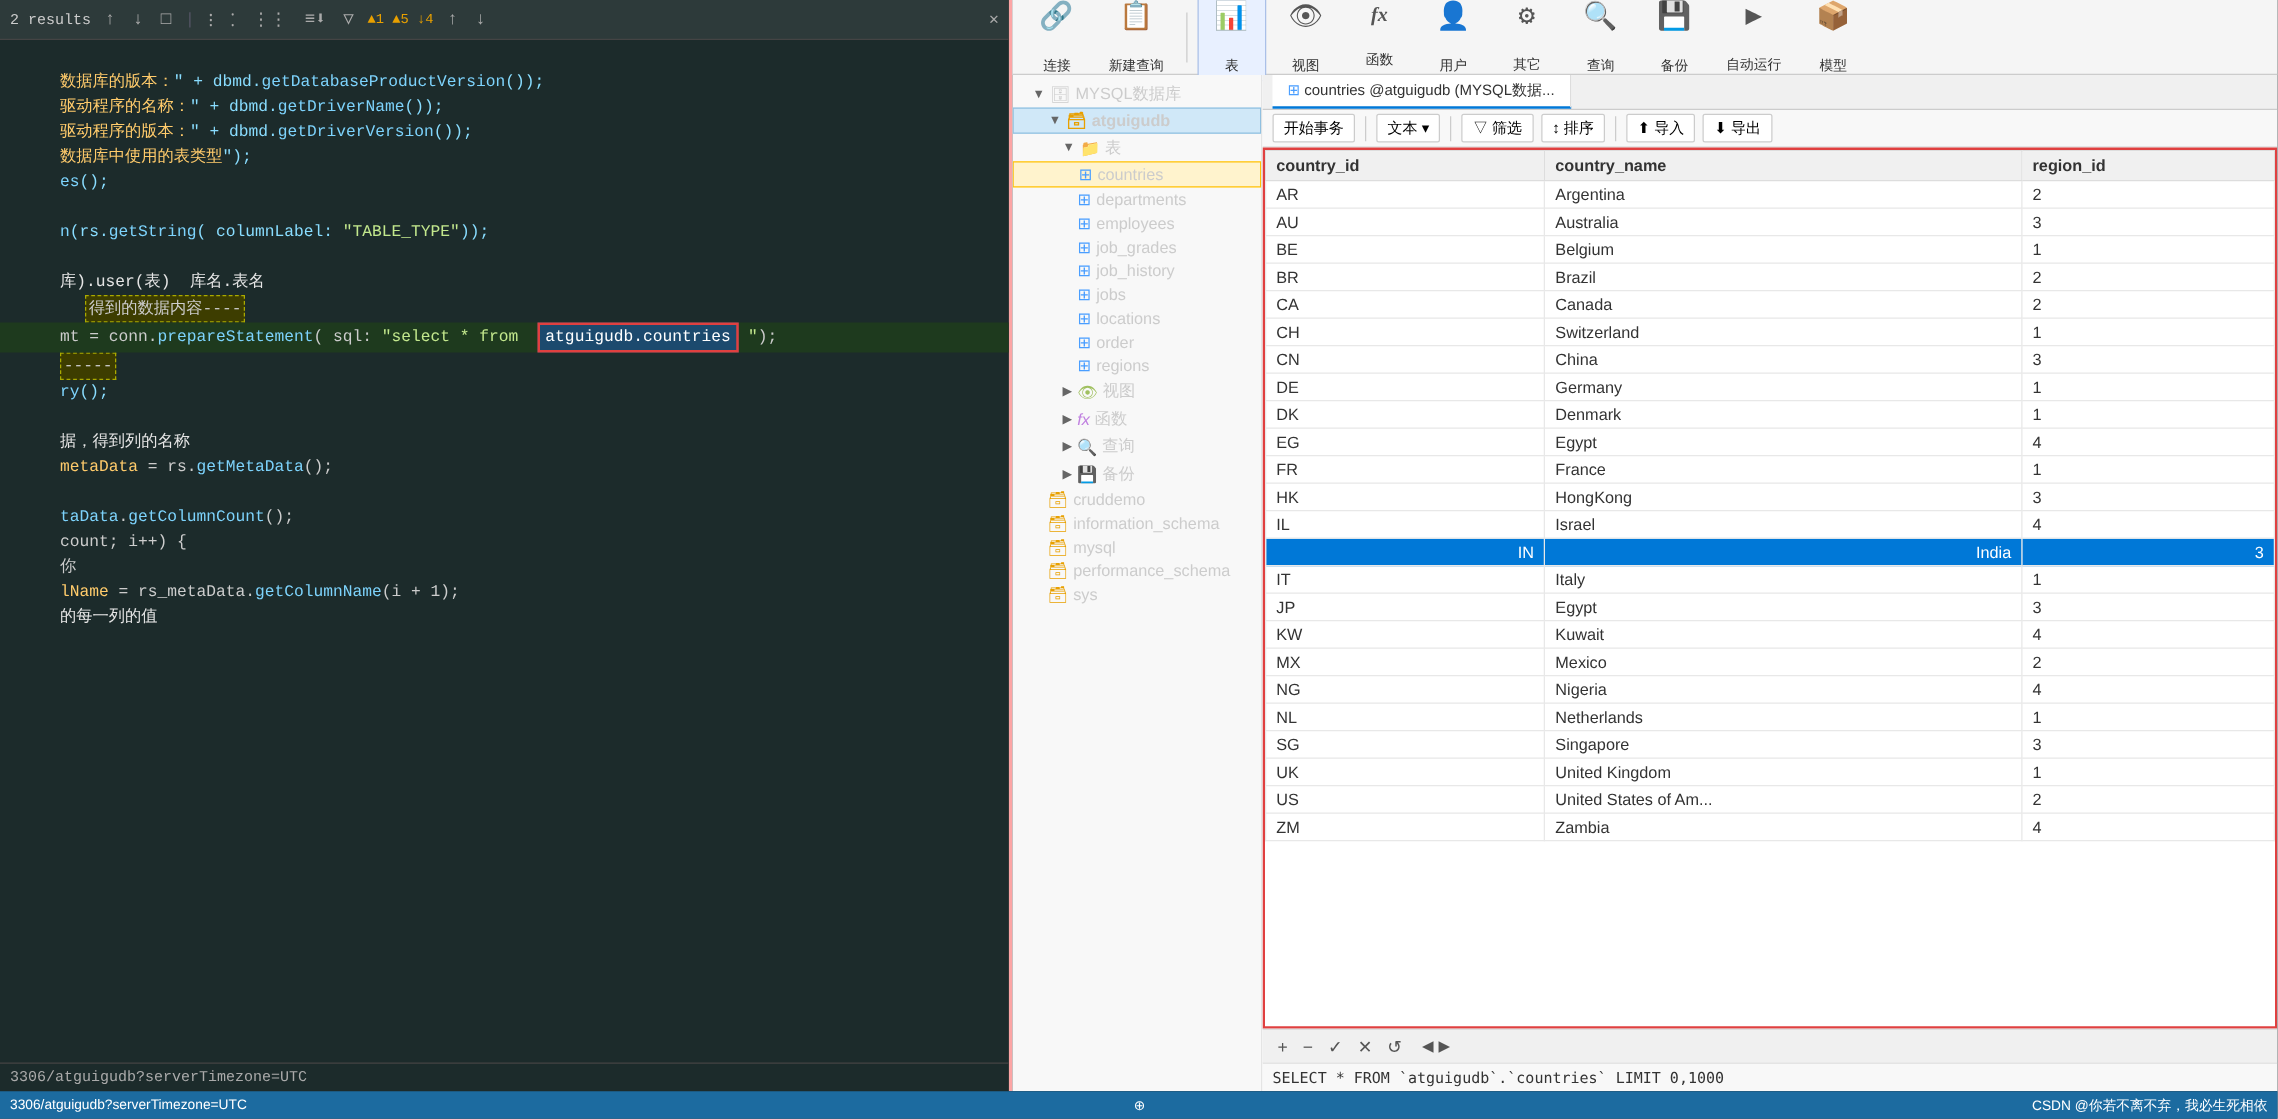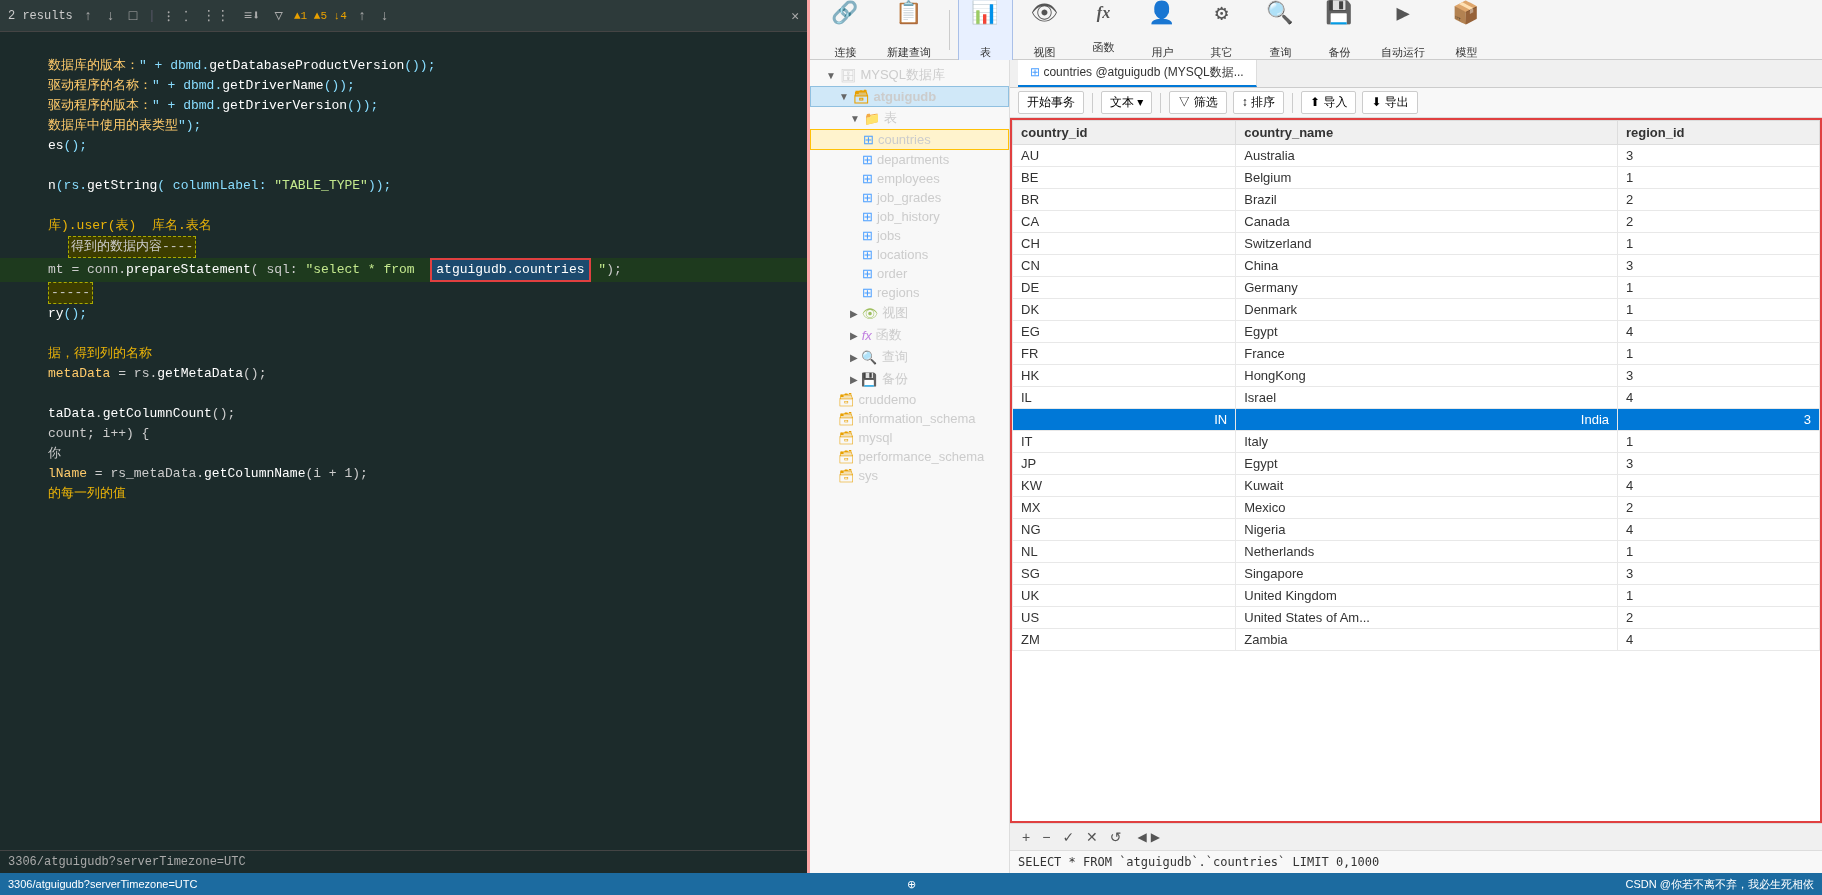--- a/index.html
+++ b/index.html
@@ -14,23 +14,23 @@
     .toolbar-btn { color: #aaa; cursor: pointer; font-size: 14px; padding: 0 3px; }
     .warning-badge { color: #e8a000; font-size: 11px; }
     .close-btn { margin-left: auto; color: #aaa; cursor: pointer; }
 
     .code-content { flex: 1; overflow-y: auto; overflow-x: hidden; padding: 4px 0; background: #1c2b2b; }
 
     .code-line { display: flex; min-height: 20px; padding: 0 8px; font-size: 13px; line-height: 20px; white-space: pre; }
 
     .ln { color: #556; min-width: 30px; text-align: right; margin-right: 10px; user-select: none; }
     .str { color: #c3e88d; }
-    .fn { color: #ffffff; margin-top: 40px; }
+    .fn { color: #7dd3fc; margin-top: 40px; }
     .cn { color: #ffcb6b; }
-    .cm { color: #eab308; }
+    .cm { color: #e5e5e5; }
     .hl-yellow { background: #3d3d00; border: 1px dashed #aaaa00; display: inline-block; padding: 0 2px; }
     .hl-box { background: #1c4a6e; border: 2px solid #e04040; display: inline-block; padding: 0 4px; color: #fff; }
     .op { color: #89ddff; }
 
     .bottom-bar { background: #1c2b2b; border-top: 1px solid #444; padding: 4px 8px; font-size: 12px; color: #aaa; display: flex; gap: 16px; }
 
     
     .db-panel { flex: 1; display: flex; flex-direction: column; background: #f0f0f0; }
 
     .db-toolbar { background: #f5f5f5; border-bottom: 1px solid #ccc; display: flex; align-items: center; gap: 4px; padding: 4px 8px; height: 60px; }
@@ -382,20 +382,25 @@
         <div class="table-container">
           <table>
             <thead>
               <tr>
                 <th>country_id</th>
                 <th>country_name</th>
                 <th>region_id</th>
               </tr>
             </thead>
             <tbody id="table-body">
+            <tr>
+                  <td>AR</td>
+                  <td>Argentina</td>
+                  <td>2</td>
+                </tr>
                 <tr>
                   <td>AU</td>
                   <td>Australia</td>
                   <td>3</td>
                 </tr>
                 <tr>
                   <td>BE</td>
                   <td>Belgium</td>
                   <td>1</td>
                 </tr>

